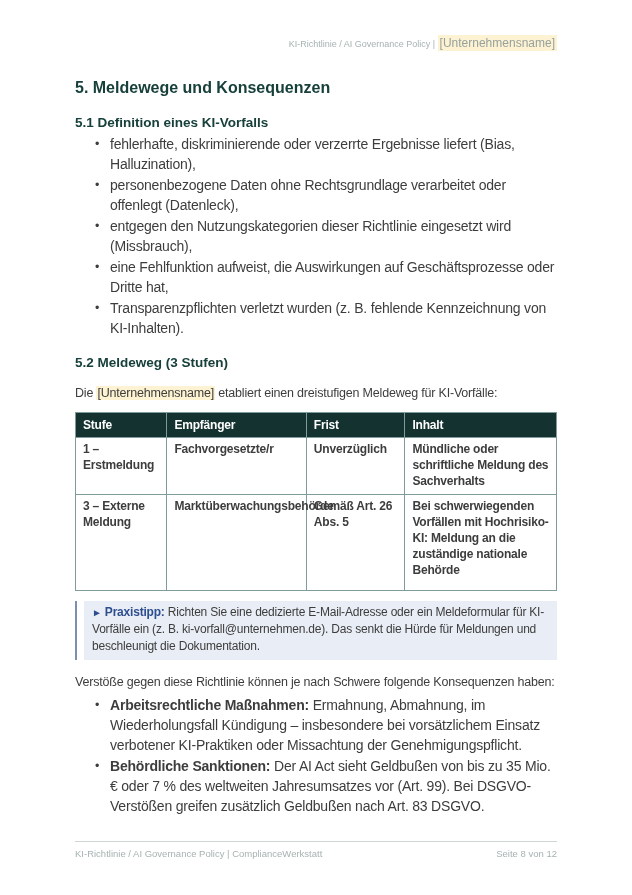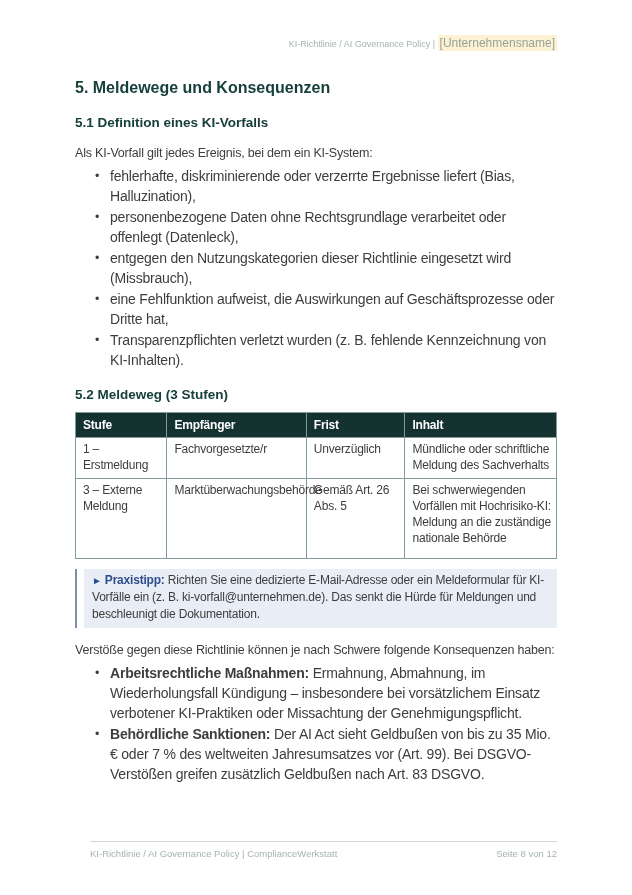--- a/index.html
+++ b/index.html
@@ -59,21 +59,21 @@
     font-size:12.5px;color:var(--body-text);
   }
   ul.blist li b{letter-spacing:-0.2px;}
   
   table.mtable{
     width:100%;border-collapse:collapse;margin-top:9px;table-layout:fixed;
   }
   table.mtable th,table.mtable td{
     border:1px solid var(--table-border);
     font-size:12px;line-height:16px;letter-spacing:-0.2px;
-    padding:3px 5px 5px 7px;vertical-align:top;text-align:left;
+    padding:3px 5px 5px 7px;vertical-align:top;text-align:left;font-weight:bold;
   }
   table.mtable th{
     background:var(--table-header-bg);color:#ffffff;font-weight:bold;
     padding:4px 7px;
   }
   table.mtable col.c1{width:19%;}
   table.mtable col.c2{width:29%;}
   table.mtable col.c3{width:20.5%;}
   table.mtable col.c4{width:31.5%;}
   table.mtable tr.last td{padding-bottom:12px;}
@@ -82,46 +82,46 @@
     margin-top:10px;border-left:2px solid var(--tip-border);padding-left:7px;
   }
   .tip-inner{
     background:var(--tip-bg);padding:3px 8px 5px 8px;
     font-size:12px;line-height:17px;letter-spacing:-0.2px;color:var(--body-text);
   }
   .tip-lead{color:var(--tip-label);font-weight:bold;}
   .tip-icon{font-size:10px;color:var(--tip-label);}
   
   .ftr{
-    position:absolute;left:90px;right:75px;top:841px;
+    position:absolute;left:75px;right:75px;top:841px;
     border-top:1px solid var(--footer-line);padding-top:6px;
     display:flex;justify-content:space-between;
     font-size:9.5px;color:var(--muted-gray);line-height:12px;
   }
 </style>
 </head>
 <body>
 
 <div class="page">
 
   <div class="hdr"><span class="hdr-prefix">KI-Richtlinie / AI Governance Policy | </span><span class="hdr-company">[Unternehmensname]</span></div>
 
   <h1>5. Meldewege und Konsequenzen</h1>
 
   <h2>5.1 Definition eines KI-Vorfalls</h2>
-  <p class="body">Als KI-Vorfall gilt jedes Ereignis, bei dem ein KI-System:</p>
   <ul class="blist">
     <li>fehlerhafte, diskriminierende oder verzerrte Ergebnisse liefert (Bias, Halluzination),</li>
     <li>personenbezogene Daten ohne Rechtsgrundlage verarbeitet oder offenlegt (Datenleck),</li>
     <li>entgegen den Nutzungskategorien dieser Richtlinie eingesetzt wird (Missbrauch),</li>
     <li>eine Fehlfunktion aufweist, die Auswirkungen auf Geschäftsprozesse oder Dritte hat,</li>
     <li>Transparenzpflichten verletzt wurden (z. B. fehlende Kennzeichnung von KI-Inhalten).</li>
   </ul>
 
   <h2>5.2 Meldeweg (3 Stufen)</h2>
+  <p class="body"><span>Die </span><span class="hl">[Unternehmensname]</span><span> etabliert einen dreistufigen Meldeweg für KI-Vorfälle:</span></p>
 
   <table class="mtable">
     <colgroup>
         <col class="c1">
         <col class="c2">
         <col class="c3">
         <col class="c4">
       </colgroup>
     <thead>
       <tr>

